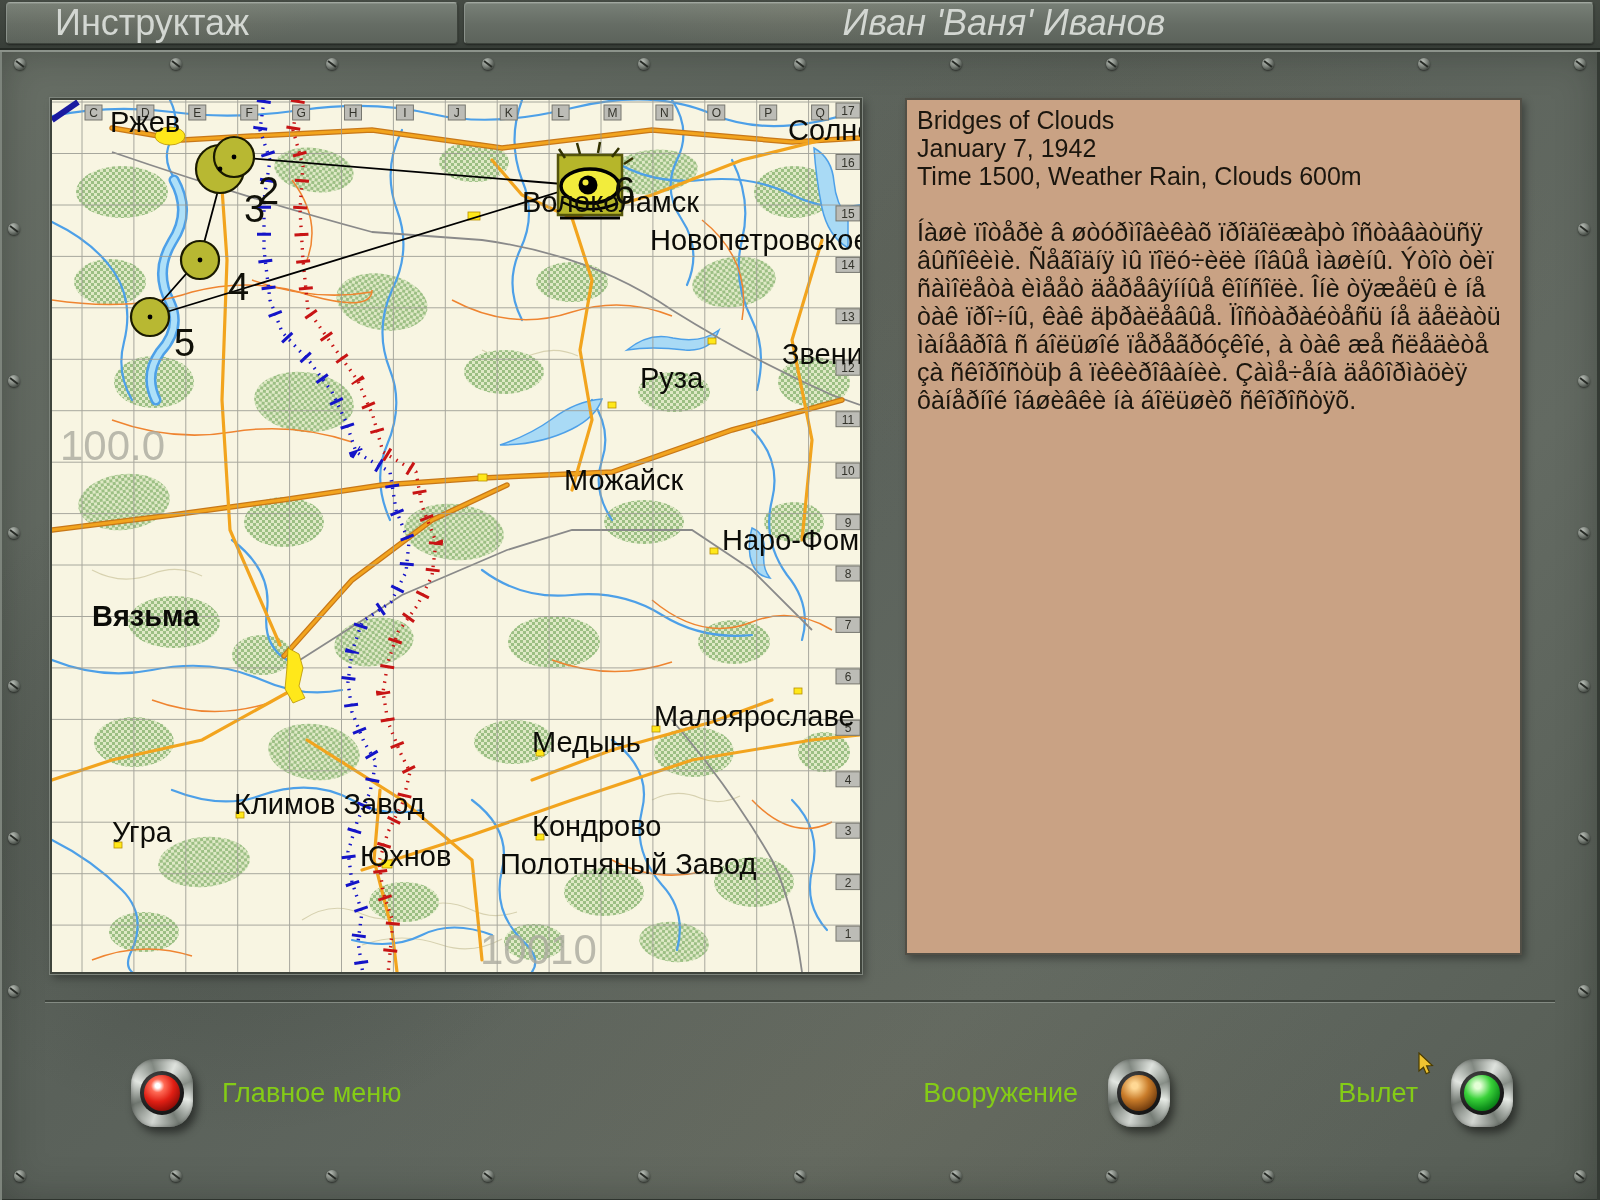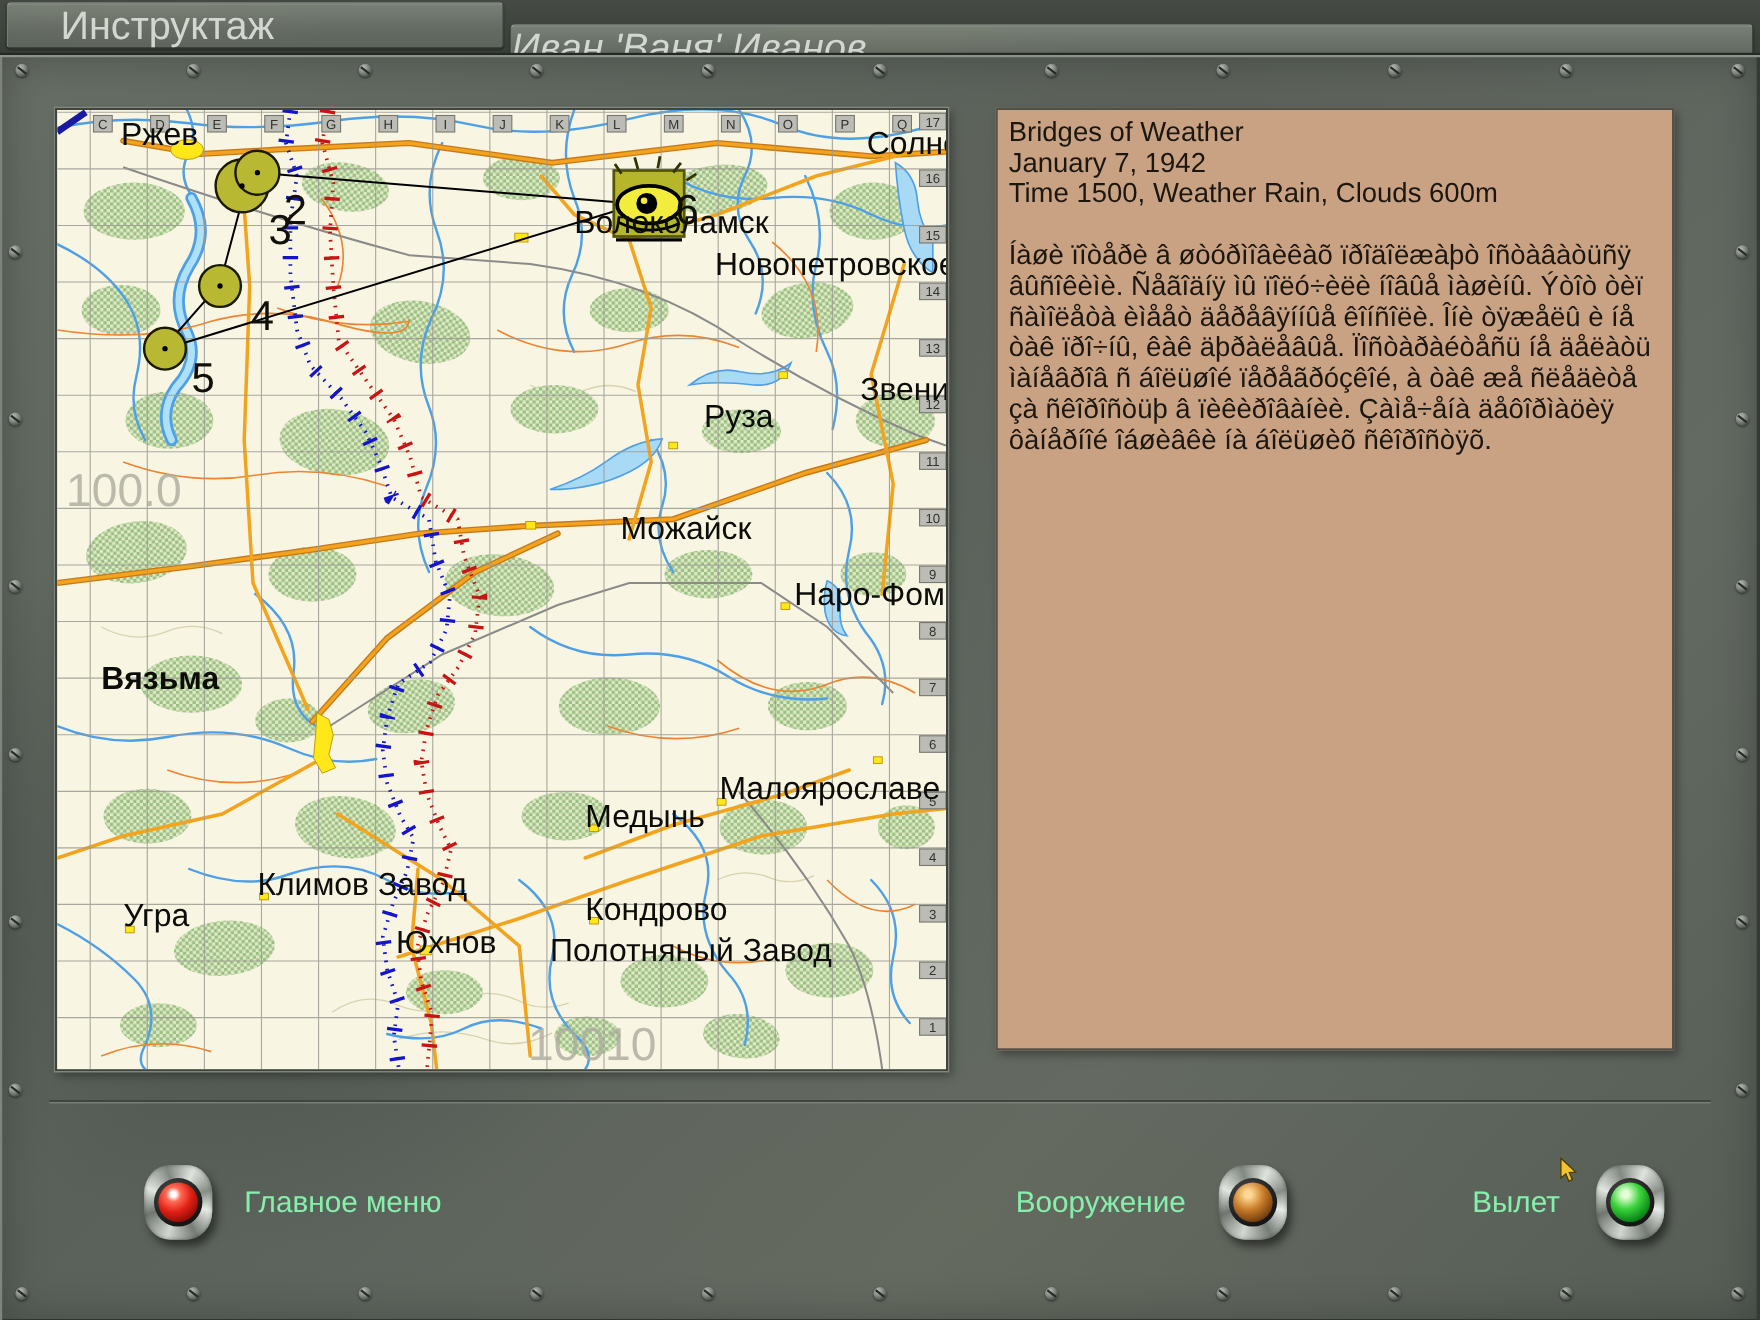--- a/index.html
+++ b/index.html
@@ -10,22 +10,22 @@
   .topbar{position:absolute;left:0;top:0;width:1600px;height:48px;
           background:linear-gradient(180deg,#454b44,#383e38);}
   .tab{position:absolute;top:2px;height:42px;border-radius:4px;
        background:
          radial-gradient(260px 60px at 30% 20%,rgba(150,140,110,.12),transparent 70%),
          linear-gradient(180deg,#788077,#656c64 55%,#5c635b);
        border:1px solid #3c423b;border-top-color:#a0a79f;border-left-color:#8a918a;
        box-shadow:inset 0 1px 0 rgba(255,255,255,.12), 0 1px 2px rgba(0,0,0,.4);
        color:#d3d7d2;font-size:36px;display:flex;align-items:center;}
   .tab-left{left:6px;width:452px;padding-left:48px;box-sizing:border-box;}
-  .tab-right{left:464px;width:1130px;justify-content:flex-start;padding-right:50px;
-             box-sizing:border-box;font-style:italic;margin-top:20px;}
+  .tab-right{left:464px;width:1130px;justify-content:center;padding-right:50px;
+             box-sizing:border-box;font-style:italic;}
 
   
   .frame{position:absolute;left:0;top:48px;width:1600px;height:1152px;
      background:
        radial-gradient(700px 420px at 72% 18%,rgba(125,112,80,.16),transparent 60%),
        radial-gradient(560px 520px at 15% 65%,rgba(35,40,35,.28),transparent 65%),
        radial-gradient(900px 340px at 55% 92%,rgba(115,104,78,.14),transparent 60%),
        radial-gradient(400px 300px at 40% 35%,rgba(90,96,88,.3),transparent 70%),
        linear-gradient(135deg,#676e65,#5a615a 40%,#636a62 70%,#565d55);
      border-top:2px solid #242924;
@@ -54,21 +54,21 @@
          background:#c9a284;border:2px solid #514f46;box-shadow:3px 4px 8px rgba(0,0,0,.35);
          padding:6px 10px;color:#1b160e;font-size:25px;line-height:28px;overflow:hidden;}
   .brief p{margin:0 0 28px 0;}
   .brief .hdr{margin:0;}
 
   
   .divider{position:absolute;left:45px;top:1000px;width:1510px;height:0;
            border-top:2px solid #3f453e;border-bottom:1px solid #848b83;}
 
   
-  .btnlabel{position:absolute;color:#86efac;font-size:27px;line-height:30px;top:1078px;}
+  .btnlabel{position:absolute;color:#84cc16;font-size:27px;line-height:30px;top:1078px;}
   .pbtn{position:absolute;width:62px;height:68px;}
   .pbtn .nut{position:absolute;inset:0;border-radius:38%;
      background:conic-gradient(from 25deg,#dfe3de,#878e87 12%,#e8ece7 22%,#767d76 35%,
                 #d3d7d2 48%,#6f766f 62%,#e2e6e1 75%,#828982 88%,#dfe3de);
      box-shadow:4px 6px 8px rgba(0,0,0,.5), inset 0 0 4px rgba(0,0,0,.35);}
   .pbtn .ring{position:absolute;left:9px;top:12px;width:44px;height:44px;border-radius:50%;
      background:radial-gradient(circle at 40% 35%,#555,#161616 70%);}
   .pbtn .dome{position:absolute;left:13px;top:16px;width:36px;height:36px;border-radius:50%;}
   .dome-red{background:radial-gradient(circle at 38% 30%,#ffffff 0 7%,#ff6a55 20%,#e01f14 48%,#7c0703 85%);}
   .dome-amber{background:radial-gradient(circle at 38% 30%,#ffd894 0 9%,#c97c2a 42%,#5d2d07 85%);}
@@ -382,21 +382,21 @@
     <text class="wplabel" x="206" y="104">2</text>
     <text class="wplabel" x="192" y="122">3</text>
     <text class="wplabel" x="176" y="200">4</text>
     <text class="wplabel" x="122" y="256">5</text>
     <text class="wplabel" x="562" y="104">6</text>
   </g>
 </svg>
 </div>
 
 <div class="brief">
-  <p class="hdr">Bridges of Weather</p>
+  <p class="hdr">Bridges of Clouds</p>
   <p class="hdr">January 7, 1942</p>
   <p>Time 1500, Weather Rain, Clouds 600m</p>
   <p>Íàøè ïîòåðè â øòóðìîâèêàõ ïðîäîëæàþò îñòàâàòüñÿ âûñîêèìè. Ñåãîäíÿ ìû ïîëó÷èëè íîâûå ìàøèíû. Ýòîò òèï ñàìîëåòà èìååò äåðåâÿííûå êîíñîëè. Îíè òÿæåëû è íå òàê ïðî÷íû, êàê äþðàëåâûå. Ïîñòàðàéòåñü íå äåëàòü ìàíåâðîâ ñ áîëüøîé ïåðåãðóçêîé, à òàê æå ñëåäèòå çà ñêîðîñòüþ â ïèêèðîâàíèè. Çàìå÷åíà äåôîðìàöèÿ ôàíåðíîé îáøèâêè íà áîëüøèõ ñêîðîñòÿõ.</p>
 </div>
 
 <div class="divider"></div>
 
 <div class="pbtn" style="left:131px;top:1059px;">
   <div class="nut"></div>
   <div class="ring"></div>

